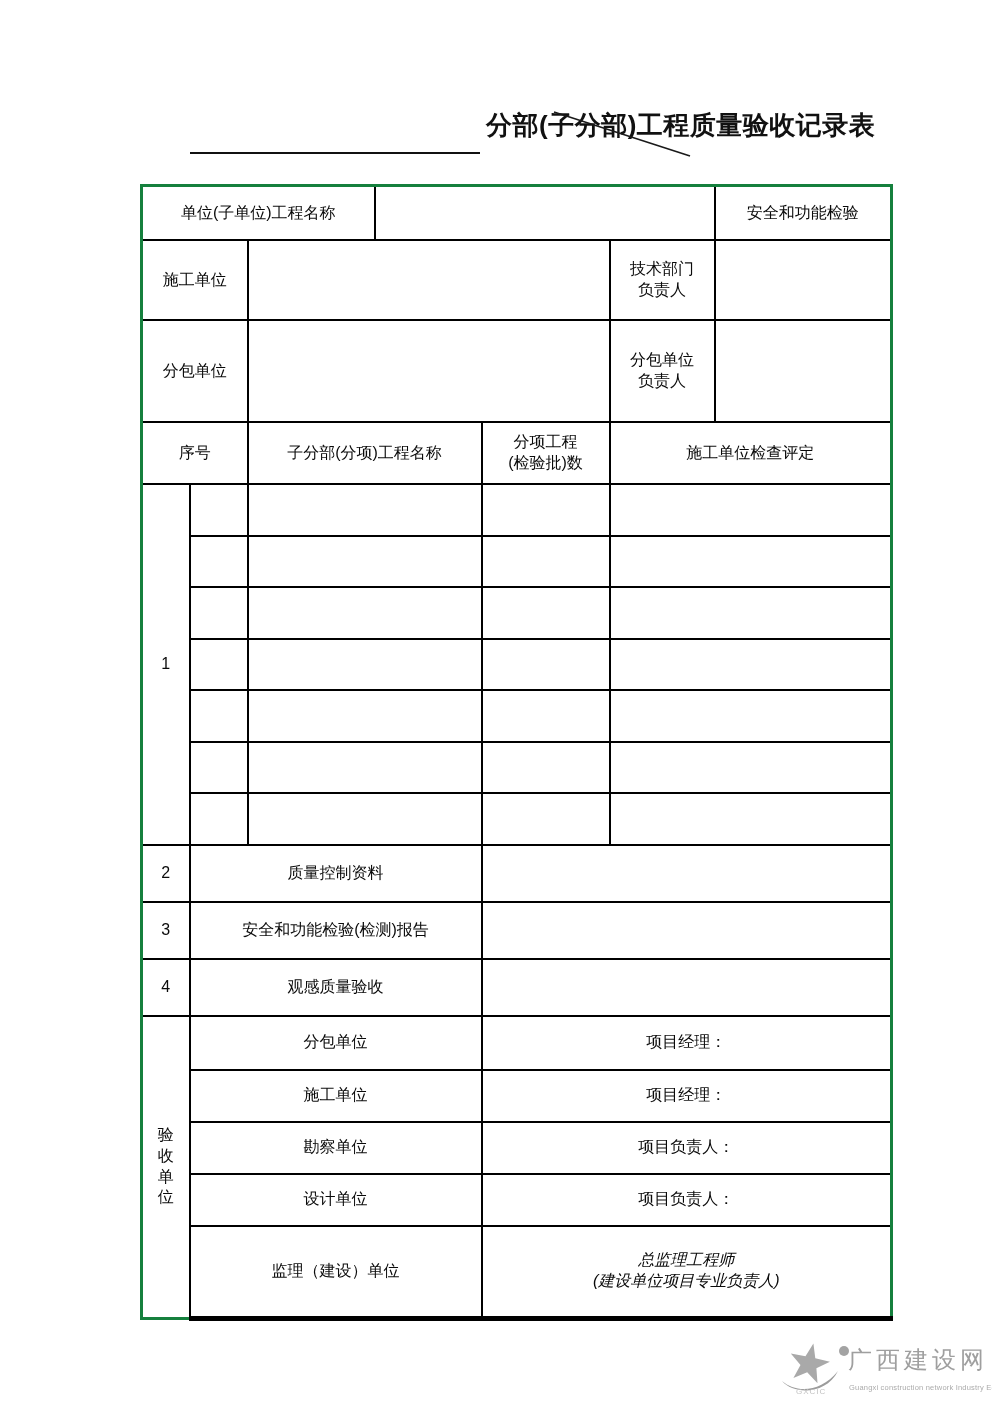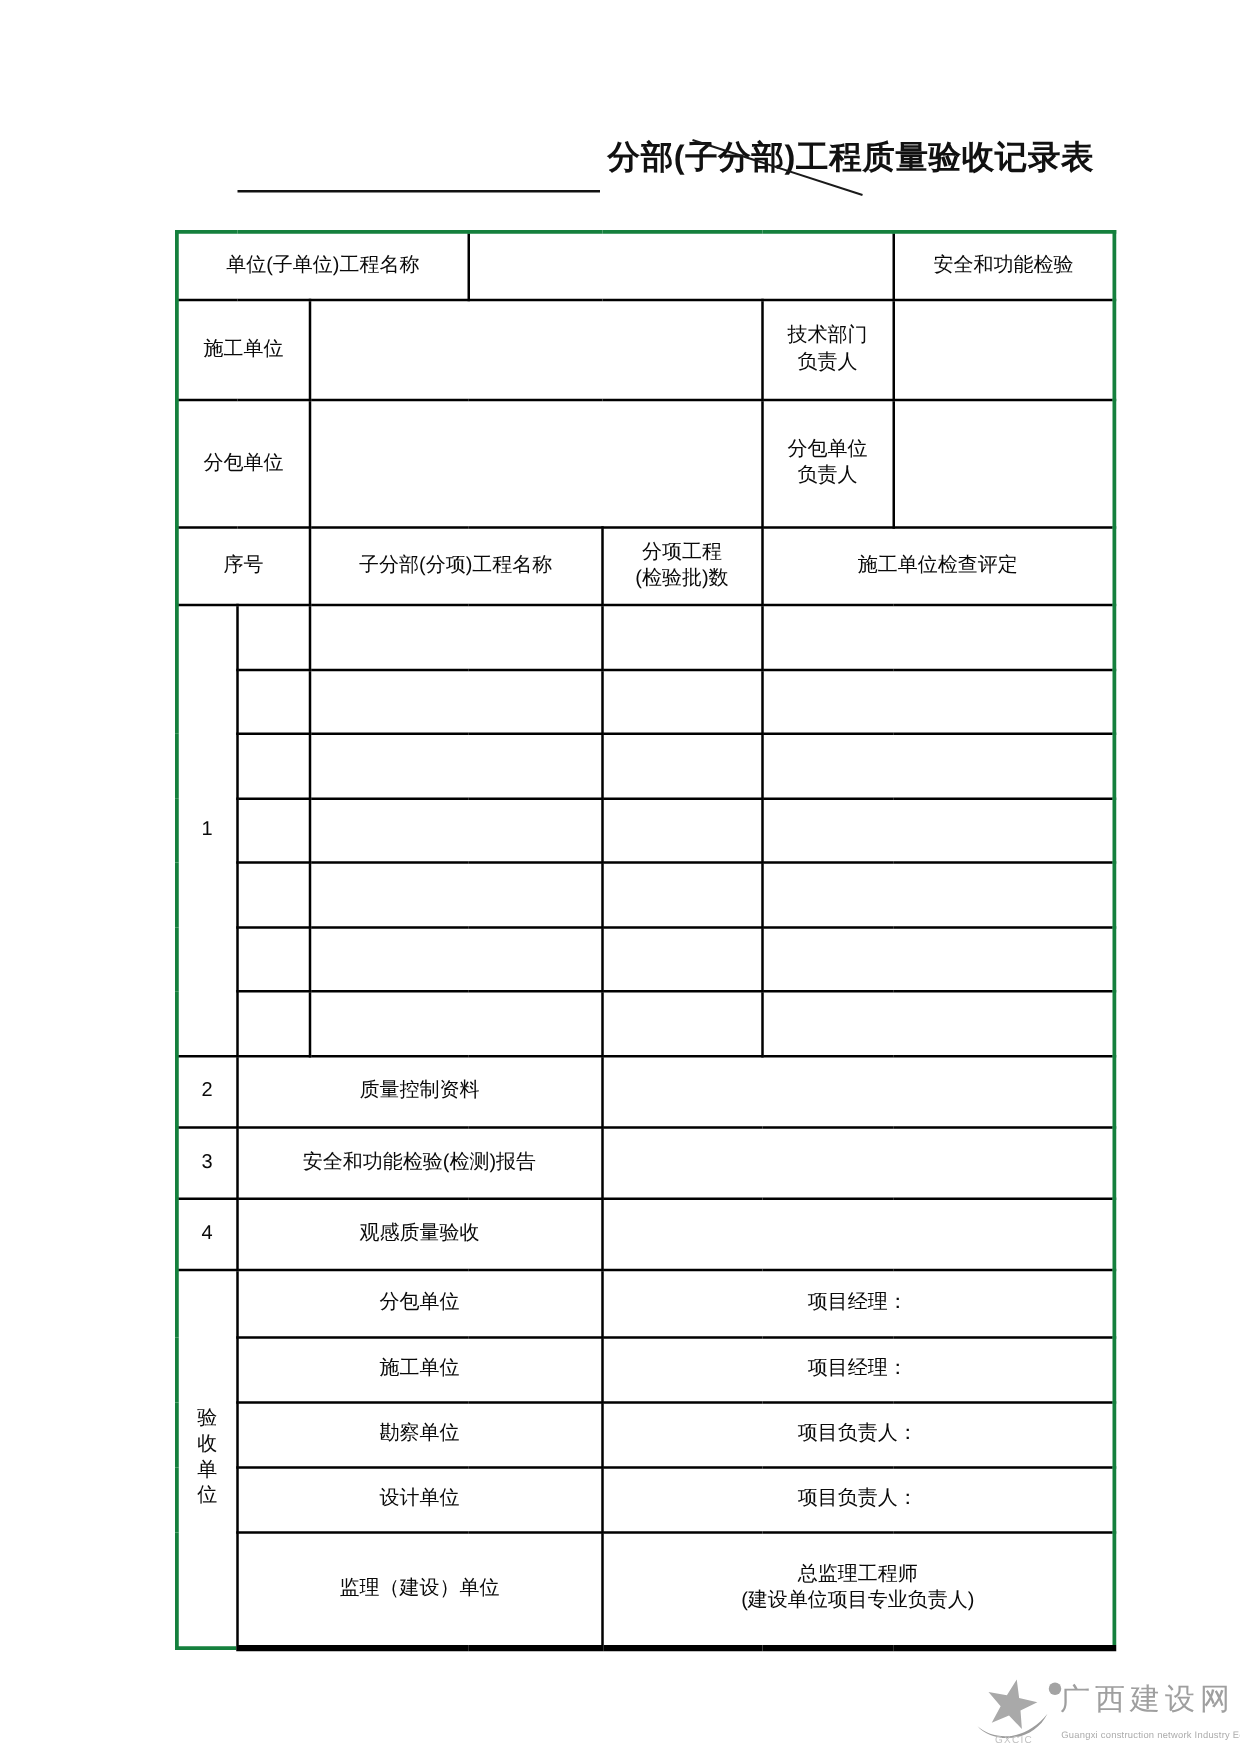--- a/index.html
+++ b/index.html
@@ -31,21 +31,21 @@
   tr.rE td{height:49.5px;}
   tr.rF td{height:55px;}
   tr.rAcc td{height:50px;}
   tr.rAcc1 td{height:52px;}
   tr.rAcc5 td{height:89px;}
   tr.last td{border-bottom-width:5px;}
   .pre{white-space:pre-line;}
   .cell-left{text-align:left;padding-left:4px;}
   .sig-indent{text-align:left;padding-left:30px;border-radius:17px;}
   .sig-flush{text-align:left;padding-left:4px;margin-top:12px;}
-  .sig-center{text-align:center;white-space:pre-line;}
+  .sig-center{text-align:center;white-space:pre-line;font-style:italic;}
   .v-label{white-space:pre-line;line-height:1.45;font-size:16px;}
   .seq-num{font-size:15px;}
   
   .note-clip{
     position:absolute;left:143px;top:1287px;width:849px;height:23px;
     overflow:hidden;
   }
   .note-text{
     display:inline-block;font-size:21px;font-weight:700;line-height:21px;
     letter-spacing:-0.5px;white-space:pre;color:#000;

